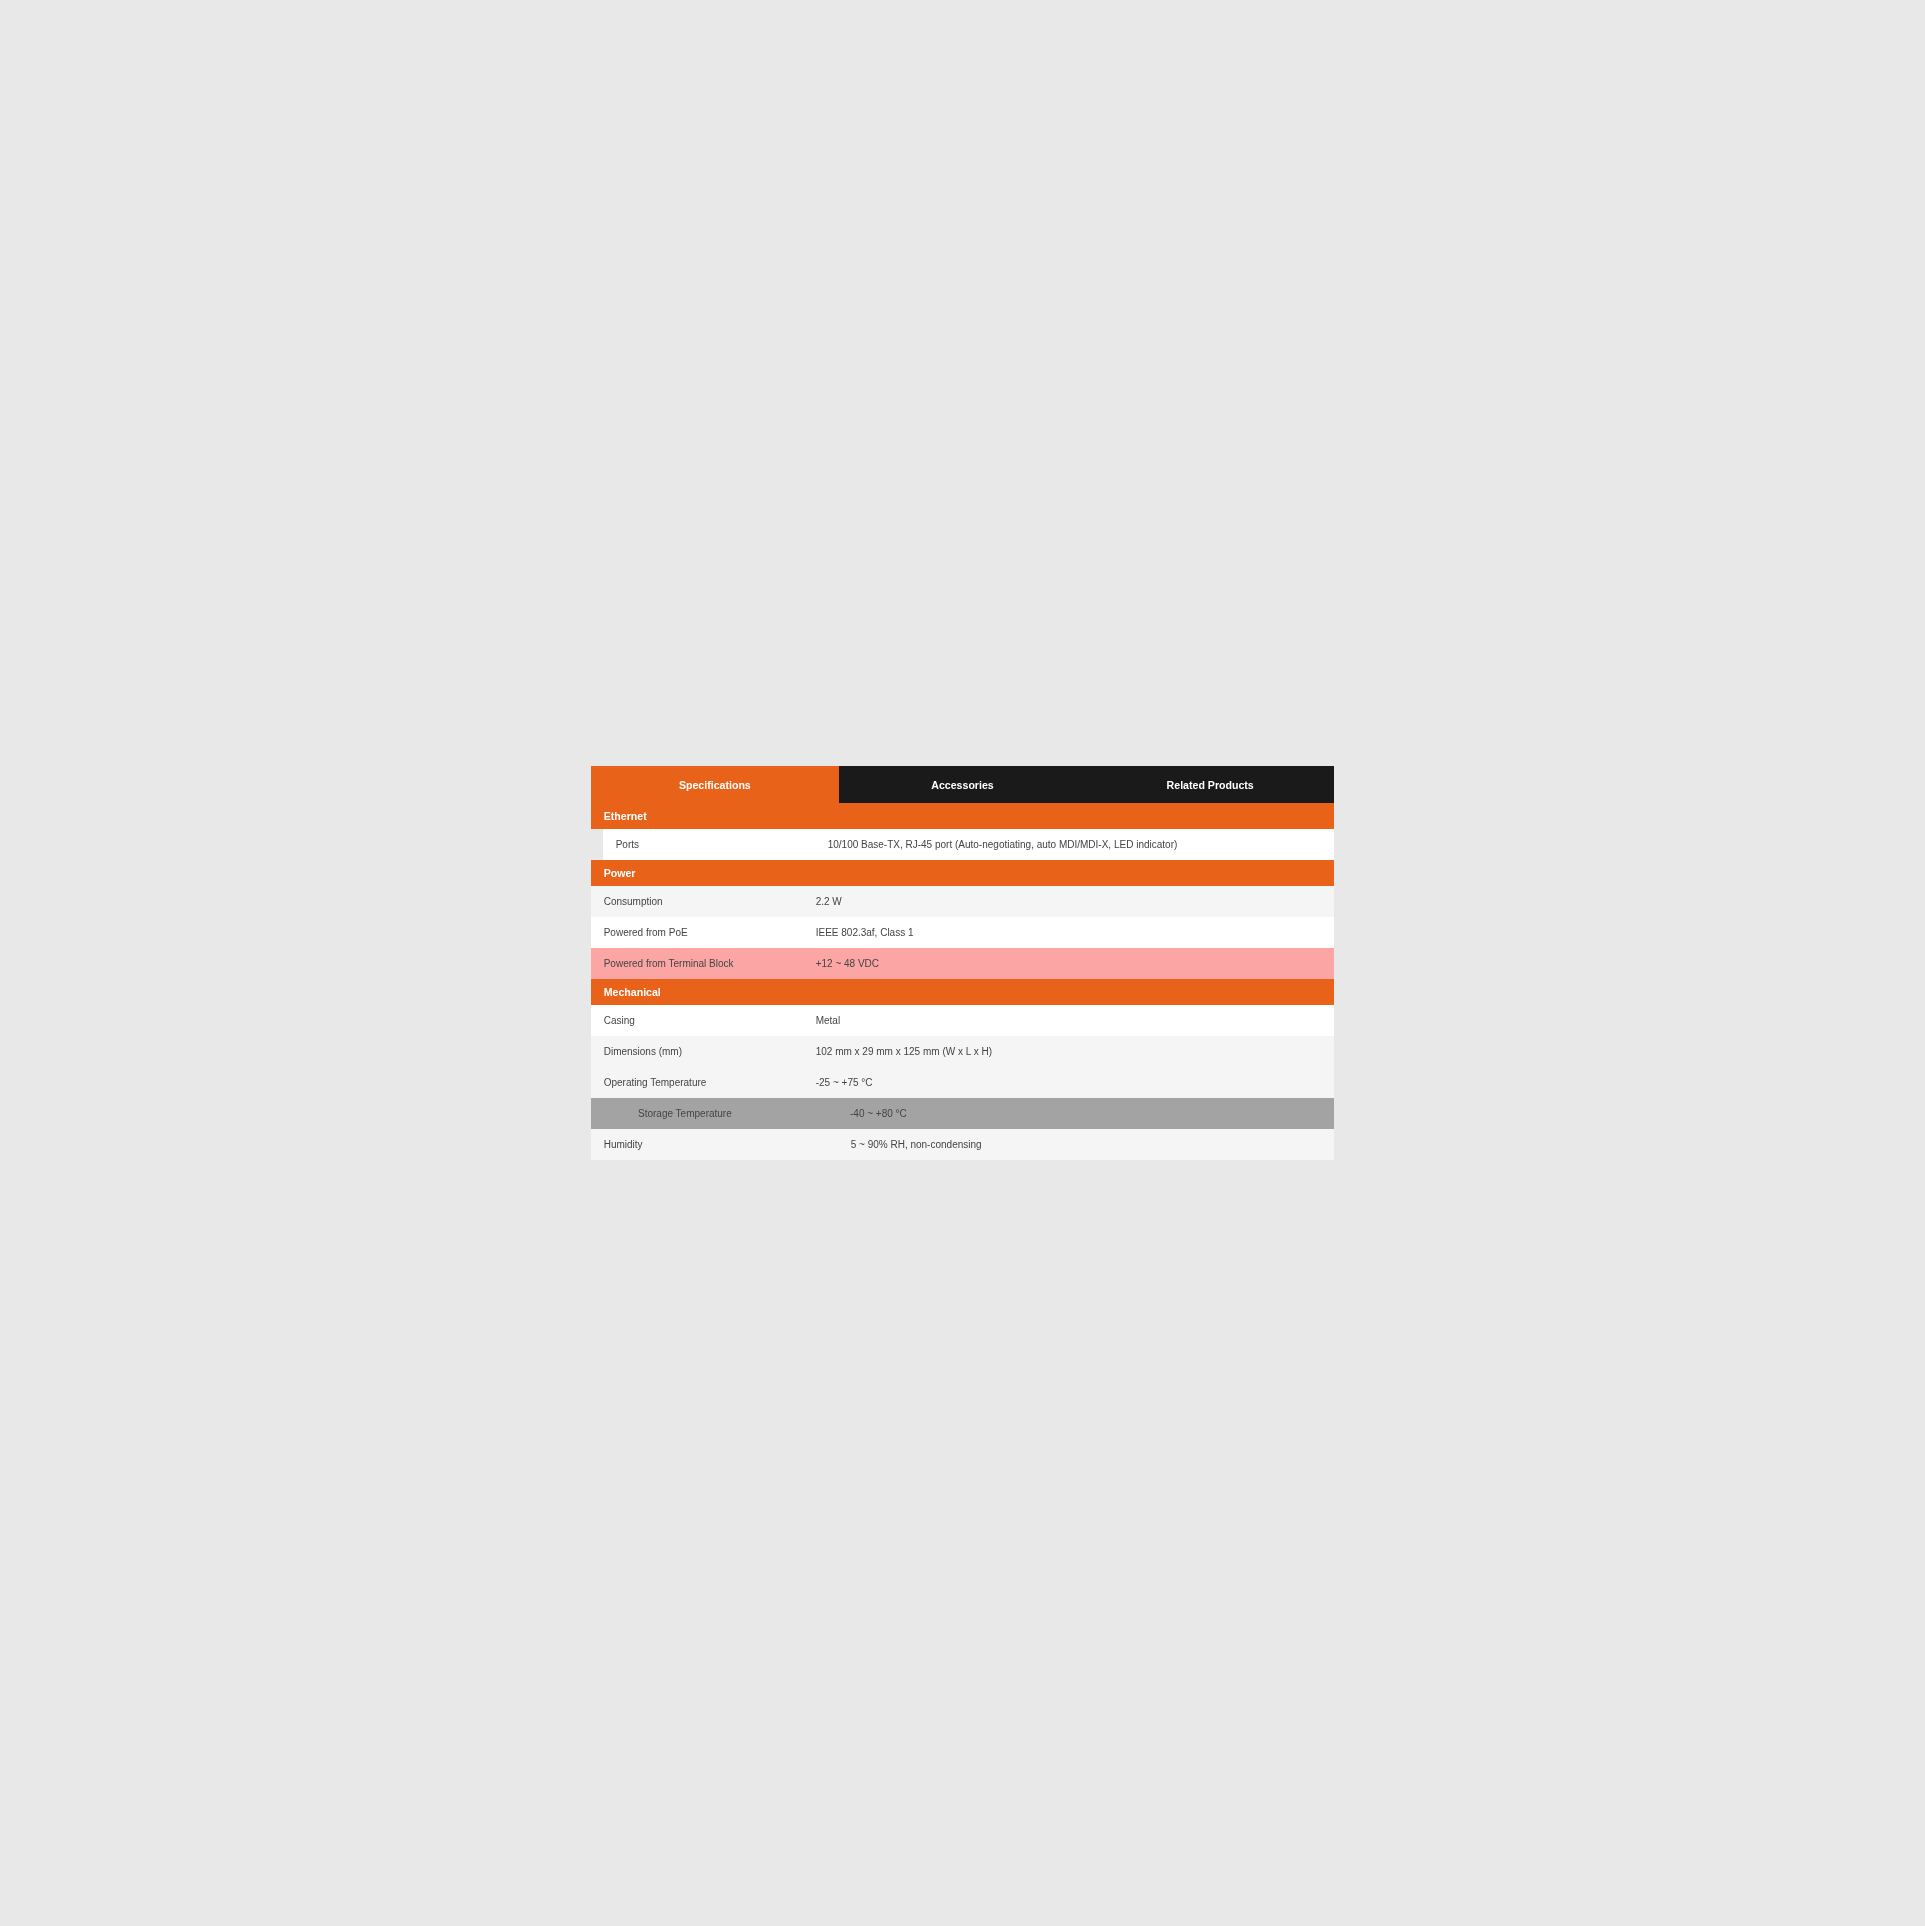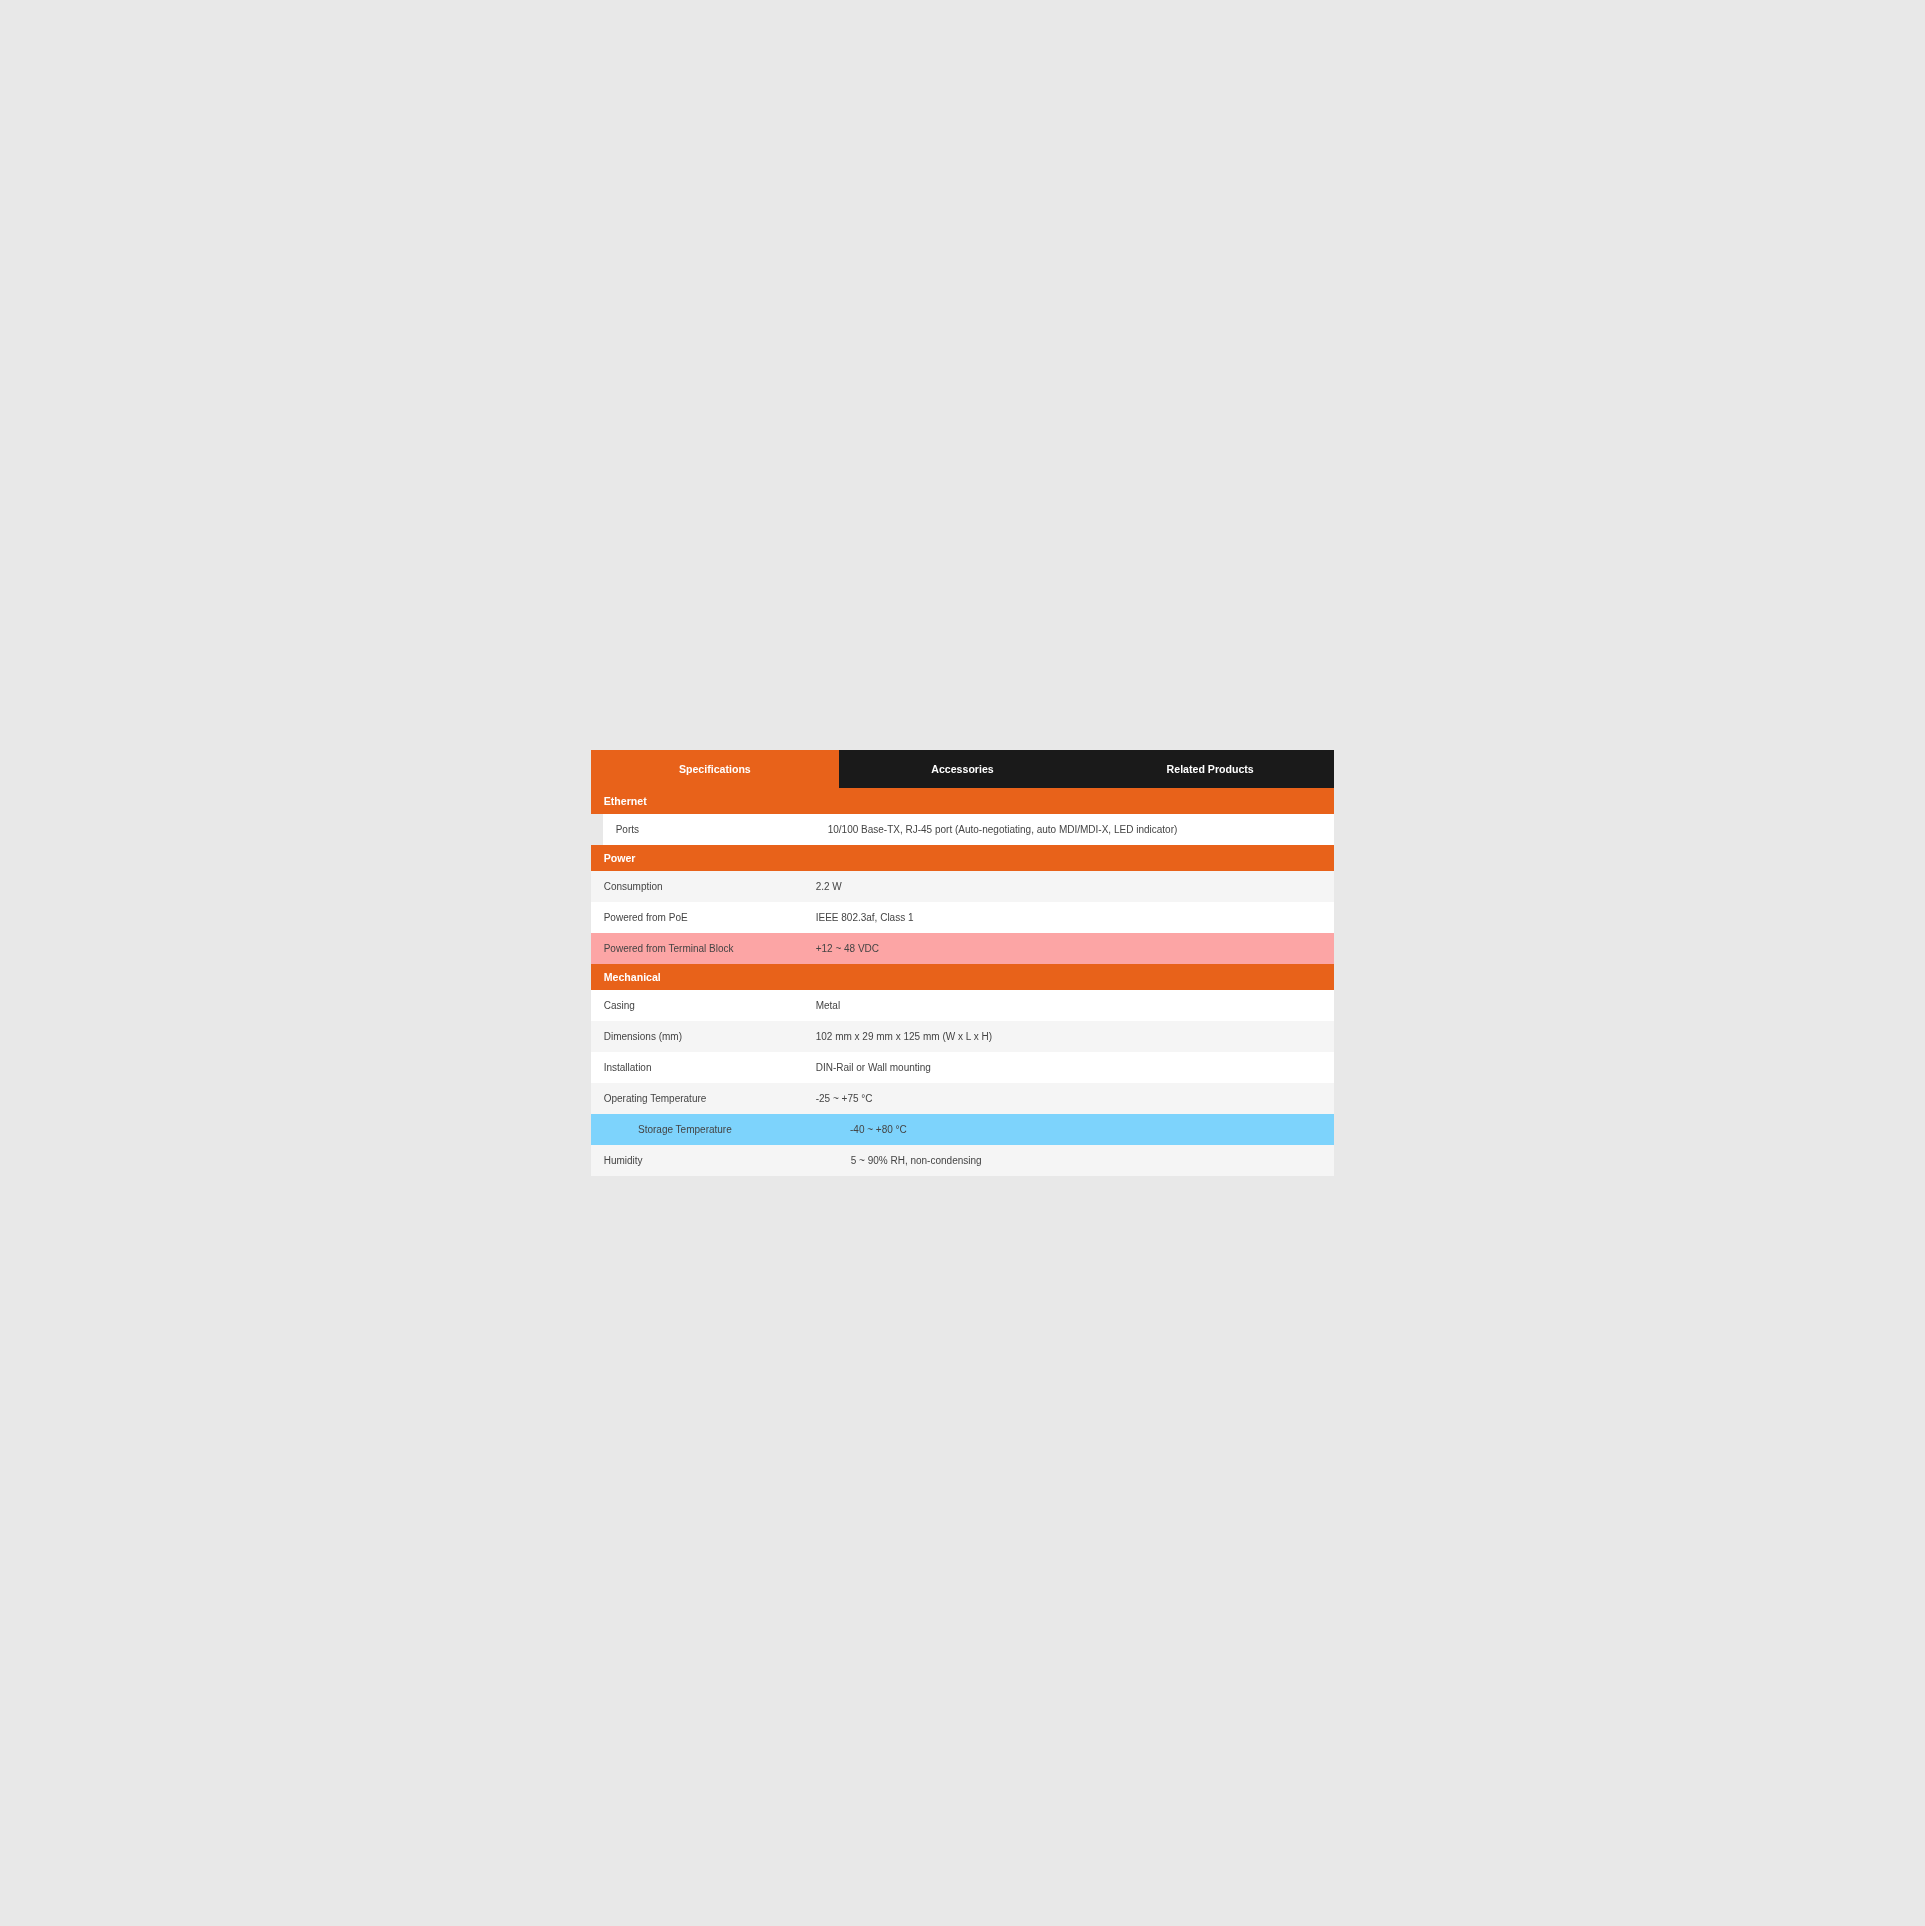--- a/index.html
+++ b/index.html
@@ -122,29 +122,25 @@
       </div>
       <div class="section-header">Mechanical</div>
       <div class="spec-row" style="background-color: rgb(255, 255, 255);">
         <div class="spec-label">Casing</div>
         <div class="spec-value">Metal</div>
       </div>
       <div class="spec-row" style="background-color: rgb(245, 245, 245);">
         <div class="spec-label">Dimensions (mm)</div>
         <div class="spec-value">102 mm x 29 mm x 125 mm (W x L x H)</div>
       </div>
-      <div class="spec-row" style="background-color: rgb(255, 255, 255);">
-        <div class="spec-label">Installation</div>
-        <div class="spec-value">DIN-Rail or Wall mounting</div>
-      </div>
       <div class="spec-row" style="background-color: rgb(245, 245, 245);">
         <div class="spec-label">Operating Temperature</div>
         <div class="spec-value">-25 ~ +75 °C</div>
       </div>
-      <div class="spec-row" style="background-color: #7dd3fc; padding-left: 47px;">
+      <div class="spec-row" style="background-color: #a3a3a3; padding-left: 47px;">
         <div class="spec-label">Storage Temperature</div>
         <div class="spec-value">-40 ~ +80 °C</div>
       </div>
       <div class="spec-row" style="background-color: rgb(245, 245, 245); gap: 35px;">
         <div class="spec-label">Humidity</div>
         <div class="spec-value">5 ~ 90% RH, non-condensing</div>
       </div>
     </div>
 </div>
 

